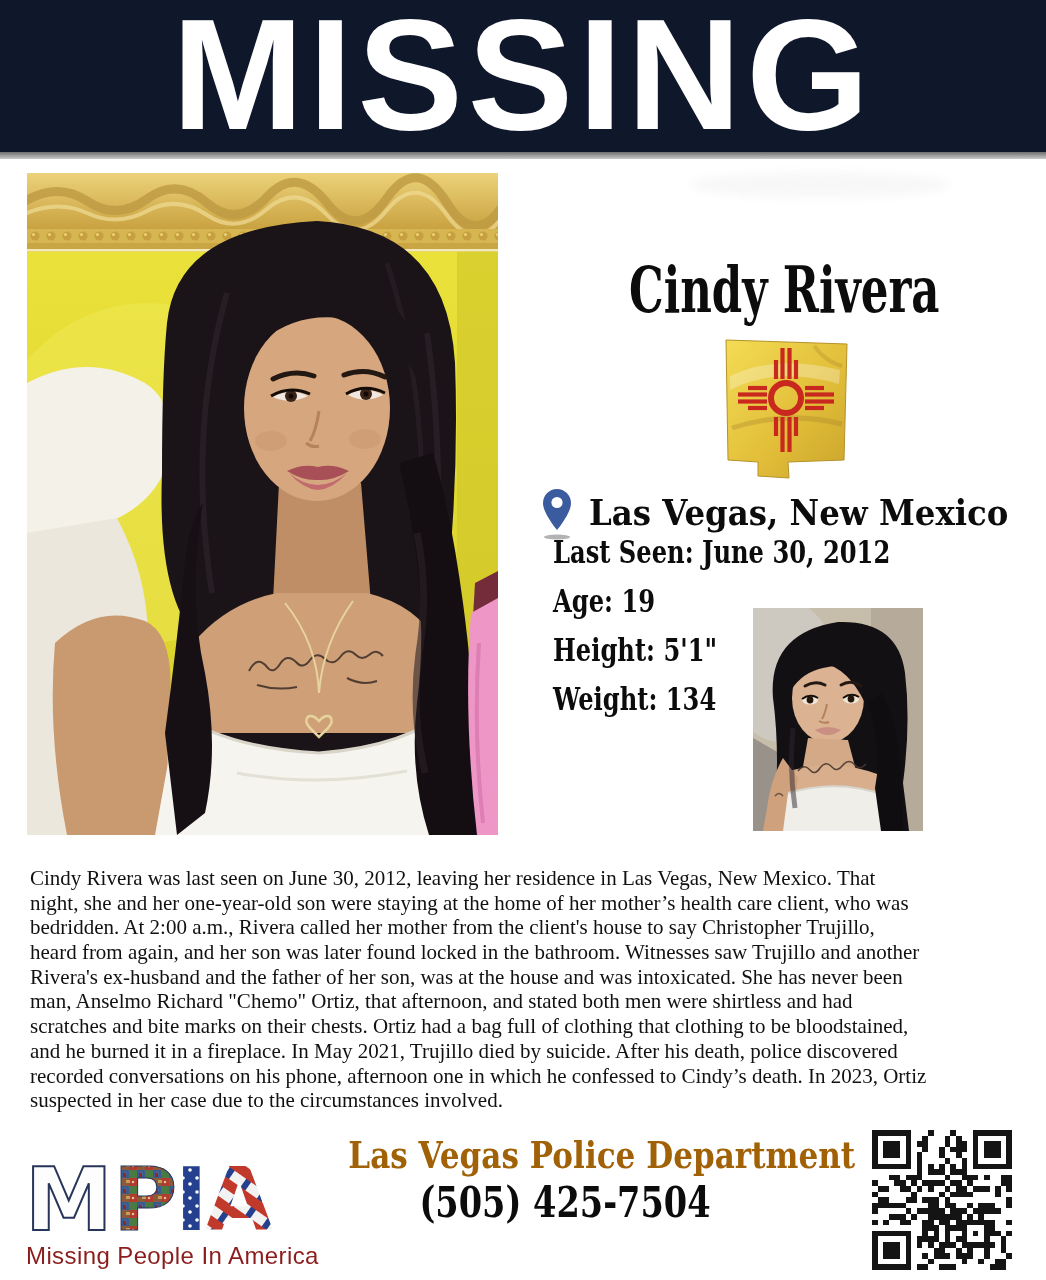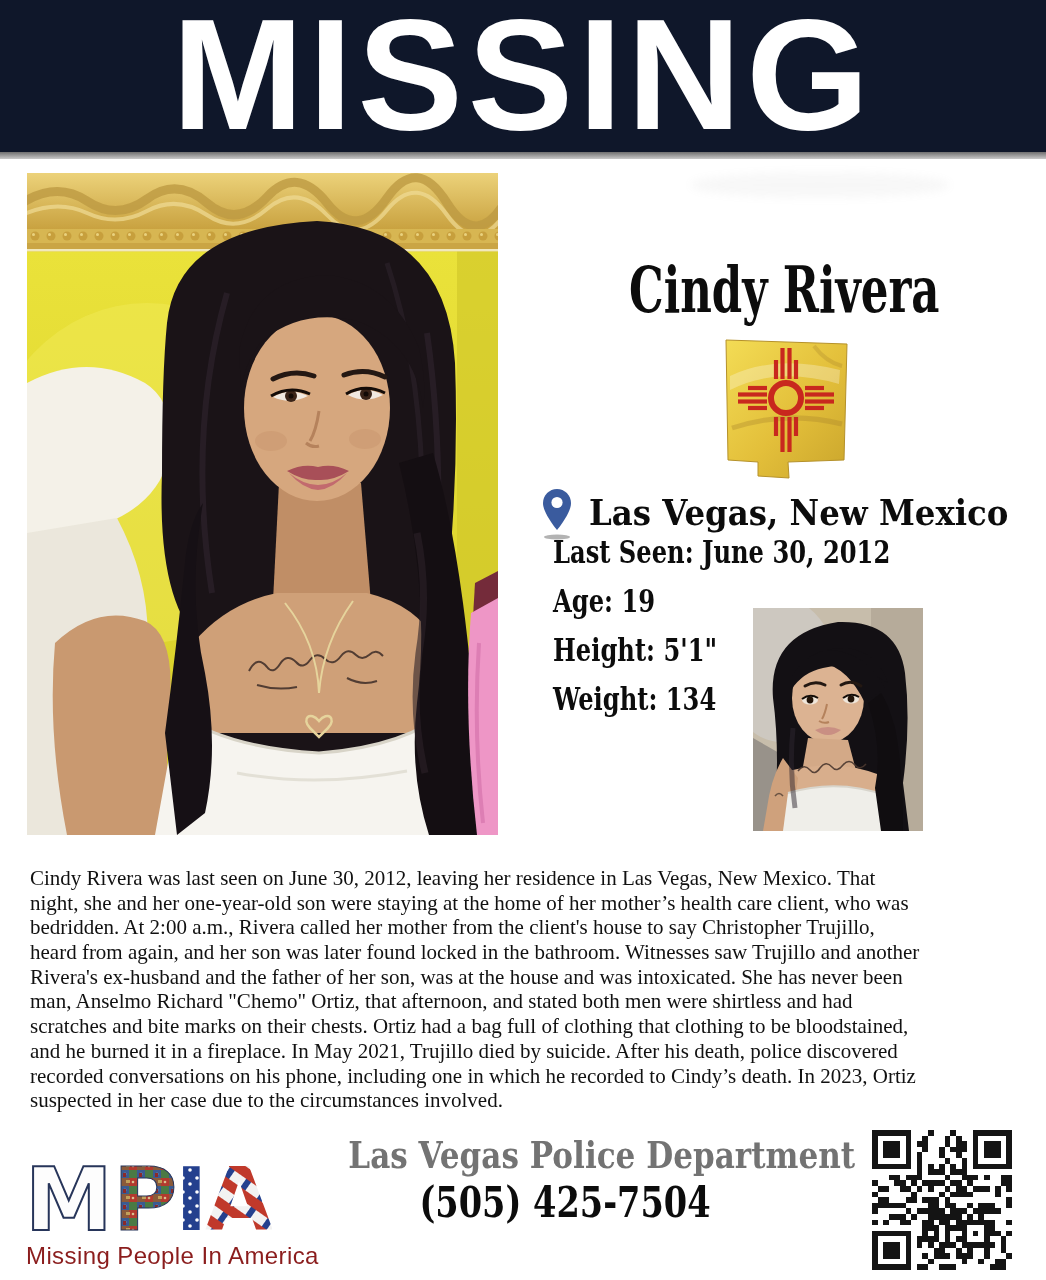--- a/index.html
+++ b/index.html
@@ -30,21 +30,21 @@
   
   .description{position:absolute;left:30px;top:866px;width:1010px;color:#111;
           font-family:Liberation Serif, serif;font-size:21px;}
   .description .dline{white-space:nowrap;height:24.7px;line-height:24.7px;}
   
   .mpia-logo{position:absolute;left:25px;top:1146px;width:247px;height:96px;}
   .mpia-caption{position:absolute;left:26px;top:1242px;width:260px;color:#8b1d1d;
           font-family:"Liberation Sans","DejaVu Sans",sans-serif;font-weight:normal;
           font-size:24px;letter-spacing:.4px;white-space:nowrap;}
   .agency-block{position:absolute;left:300px;top:1135px;width:530px;text-align:center;}
-  .agency-name{font-weight:700;font-size:37px;line-height:1.1;color:#737373;white-space:nowrap;}
+  .agency-name{font-weight:700;font-size:37px;line-height:1.1;color:#a16207;white-space:nowrap;}
   .agency-name .sq{display:inline-block;transform:scaleX(.84);transform-origin:center;}
   .agency-phone{font-weight:700;font-size:42px;line-height:1.1;color:#0c0c0c;margin-top:4px;white-space:nowrap;}
   .agency-phone .sq{display:inline-block;transform:scaleX(.8);transform-origin:center;}
   .qr{position:absolute;left:872px;top:1130px;width:140px;height:140px;}
   .smudge{position:absolute;left:690px;top:172px;width:260px;height:26px;border-radius:50%;
           background:#9a9a9a;opacity:.07;filter:blur(4px);}
 </style>
 </head>
 <body>
 
@@ -239,21 +239,21 @@
 
   <div class="description">
     <div class="dline">Cindy Rivera was last seen on June 30, 2012, leaving her residence in Las Vegas, New Mexico. That</div>
     <div class="dline">night, she and her one-year-old son were staying at the home of her mother’s health care client, who was</div>
     <div class="dline">bedridden. At 2:00 a.m., Rivera called her mother from the client's house to say Christopher Trujillo,</div>
     <div class="dline">heard from again, and her son was later found locked in the bathroom. Witnesses saw Trujillo and another</div>
     <div class="dline">Rivera's ex-husband and the father of her son, was at the house and was intoxicated. She has never been</div>
     <div class="dline">man, Anselmo Richard "Chemo" Ortiz, that afternoon, and stated both men were shirtless and had</div>
     <div class="dline">scratches and bite marks on their chests. Ortiz had a bag full of clothing that clothing to be bloodstained,</div>
     <div class="dline">and he burned it in a fireplace. In May 2021, Trujillo died by suicide. After his death, police discovered</div>
-    <div class="dline">recorded conversations on his phone, including one in which he recorded to Cindy’s death. In 2023, Ortiz</div>
+    <div class="dline">recorded conversations on his phone, afternoon one in which he confessed to Cindy’s death. In 2023, Ortiz</div>
     <div class="dline">suspected in her case due to the circumstances involved.</div>
   </div>
 
   <div class="mpia-logo">
     <svg width="247" height="96" viewBox="0 0 247 96">
       <defs>
         <pattern id="pm" width="16" height="16" patternUnits="userSpaceOnUse">
           <rect width="8" height="8" fill="#8a5a3a"></rect>
             <rect x="8" width="8" height="8" fill="#b23a2e"></rect>
           <rect y="8" width="8" height="8" fill="#3a5a92"></rect>

